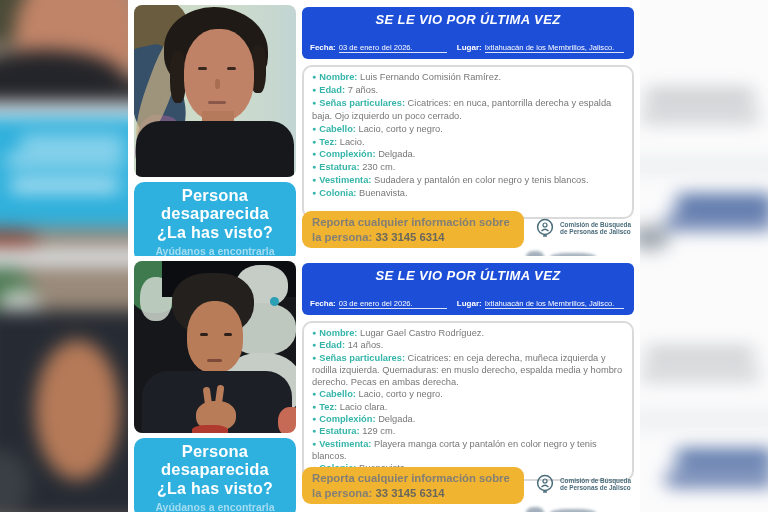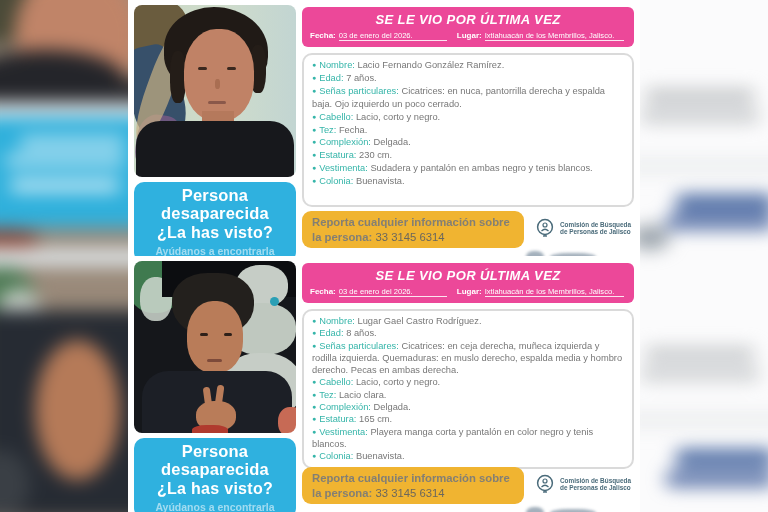--- a/index.html
+++ b/index.html
@@ -28,44 +28,44 @@
   .side-banner{position:absolute;left:6px;top:182px;width:162px;height:80px;
                background:#2fb1df;border-radius:10px;text-align:center;color:#fff;
                padding-top:5px;box-sizing:border-box;}
   .side-heading{font-size:16.5px;line-height:17.5px;font-weight:600;letter-spacing:.2px;}
   .side-question{font-size:16px;line-height:18px;font-weight:800;margin-top:2px;letter-spacing:.3px;}
   .side-subtext{font-size:10.5px;margin-top:3px;font-weight:600;color:rgba(255,255,255,.55);}
 
   
   .content{position:absolute;left:174px;top:0;width:332px;height:256px;}
 
-  .header-box{margin-top:7px;background:#ec4899;border-radius:6px;
+  .header-box{margin-top:7px;background:#1d4ed8;border-radius:6px;
               padding:5px 8px 6px;color:#fff;}
   .header-title{text-align:center;font-size:13px;font-weight:800;font-style:italic;
                 letter-spacing:.4px;}
-  .header-row{display:flex;align-items:baseline;margin-top:4px;font-size:7.6px;}
+  .header-row{display:flex;align-items:baseline;margin-top:16px;font-size:7.6px;}
   .hlabel{font-weight:800;font-size:8px;white-space:nowrap;}
   .hvalue{margin-left:3px;border-bottom:1px solid rgba(255,255,255,.85);
           white-space:nowrap;overflow:hidden;}
   .hv-fecha{flex:0 0 108px;}
   .hv-lugar{flex:1 1 auto;margin-right:2px;}
   .hl-lugar{margin-left:10px;}
 
   .details-box{margin-top:6px;border:2px solid #dadada;border-radius:10px;
                padding:4px 8px;min-height:142px;box-sizing:content-box;background:#fff;}
   .detail{font-size:9.3px;line-height:12.9px;color:#777;}
   .compact .detail{line-height:12.3px;}
   .bullet{color:#35b5a9;font-size:7px;margin-right:3px;vertical-align:1px;}
-  .dlabel{color:#35b5a9;font-weight:normal;}
+  .dlabel{color:#35b5a9;font-weight:bold;}
   .dvalue{color:#777;}
 
   .bottom-row{position:absolute;top:211px;left:0;width:332px;display:flex;align-items:flex-start;}
   .report-box{width:268px;background:#f0b431;border-radius:9px;padding:4px 10px;
               font-size:11.3px;line-height:14.5px;font-weight:700;color:#837f74;}
-  .report-phone{color:#6b675c;font-weight:400;}
+  .report-phone{color:#6b675c;font-weight:700;}
   .org{margin-left:10px;display:flex;align-items:center;gap:4px;padding-top:6px;}
   .org-text{font-size:6.4px;line-height:7.4px;font-weight:bold;color:#4a6b7a;width:74px;}
   .partial-logo{position:absolute;top:247px;left:224px;width:74px;height:16px;
                 filter:blur(1.5px);opacity:.7;}
   .partial-logo .dot{position:absolute;background:#7d8fa0;border-radius:40%;}
 
   
   .p1-wall{inset:0;background:linear-gradient(90deg,#c9d8c5 0%,#cfdccb 55%,#c2d5d2 100%);}
   .p1-paint1{left:-8px;top:-6px;width:60px;height:70px;background:#6a5c3e;border-radius:40%;transform:rotate(15deg);}
   .p1-paint2{left:-4px;top:40px;width:52px;height:95px;background:#37506a;border-radius:35%;transform:rotate(-12deg);}
@@ -178,28 +178,28 @@
         <div class="header-title">SE LE VIO POR ÚLTIMA VEZ</div>
         <div class="header-row">
           <span class="hlabel">Fecha:</span>
           <span class="hvalue hv-fecha">03 de enero del 2026.</span>
           <span class="hlabel hl-lugar">Lugar:</span>
           <span class="hvalue hv-lugar">Ixtlahuacán de los Membrillos, Jalisco.</span>
         </div>
       </div>
 
       <div class="details-box">
-        <div class="detail"><span class="bullet">●</span><span class="dlabel">Nombre:</span> <span class="dvalue">Lacio Fernando González Ramírez.</span></div>
+        <div class="detail"><span class="bullet">●</span><span class="dlabel">Nombre:</span> <span class="dvalue">Luis Fernando Comisión Ramírez.</span></div>
         <div class="detail"><span class="bullet">●</span><span class="dlabel">Edad:</span> <span class="dvalue">7 años.</span></div>
         <div class="detail"><span class="bullet">●</span><span class="dlabel">Señas particulares:</span> <span class="dvalue">Cicatrices: en nuca, pantorrilla derecha y espalda baja. Ojo izquierdo un poco cerrado.</span></div>
         <div class="detail"><span class="bullet">●</span><span class="dlabel">Cabello:</span> <span class="dvalue">Lacio, corto y negro.</span></div>
-        <div class="detail"><span class="bullet">●</span><span class="dlabel">Tez:</span> <span class="dvalue">Fecha.</span></div>
+        <div class="detail"><span class="bullet">●</span><span class="dlabel">Tez:</span> <span class="dvalue">Lacio.</span></div>
         <div class="detail"><span class="bullet">●</span><span class="dlabel">Complexión:</span> <span class="dvalue">Delgada.</span></div>
         <div class="detail"><span class="bullet">●</span><span class="dlabel">Estatura:</span> <span class="dvalue">230 cm.</span></div>
-        <div class="detail"><span class="bullet">●</span><span class="dlabel">Vestimenta:</span> <span class="dvalue">Sudadera y pantalón en ambas negro y tenis blancos.</span></div>
+        <div class="detail"><span class="bullet">●</span><span class="dlabel">Vestimenta:</span> <span class="dvalue">Sudadera y pantalón en color negro y tenis blancos.</span></div>
         <div class="detail"><span class="bullet">●</span><span class="dlabel">Colonia:</span> <span class="dvalue">Buenavista.</span></div>
       </div>
 
       <div class="bottom-row">
         <div class="report-box">
           <span class="report-text">Reporta cualquier información sobre la persona:</span>
           <span class="report-phone">33 3145 6314</span>
         </div>
         <div class="org">
           <svg width="22" height="22" viewBox="0 0 22 22">
@@ -257,26 +257,26 @@
         <div class="header-row">
           <span class="hlabel">Fecha:</span>
           <span class="hvalue hv-fecha">03 de enero del 2026.</span>
           <span class="hlabel hl-lugar">Lugar:</span>
           <span class="hvalue hv-lugar">Ixtlahuacán de los Membrillos, Jalisco.</span>
         </div>
       </div>
 
       <div class="details-box compact">
         <div class="detail"><span class="bullet">●</span><span class="dlabel">Nombre:</span> <span class="dvalue">Lugar Gael Castro Rodríguez.</span></div>
-        <div class="detail"><span class="bullet">●</span><span class="dlabel">Edad:</span> <span class="dvalue">8 años.</span></div>
+        <div class="detail"><span class="bullet">●</span><span class="dlabel">Edad:</span> <span class="dvalue">14 años.</span></div>
         <div class="detail"><span class="bullet">●</span><span class="dlabel">Señas particulares:</span> <span class="dvalue">Cicatrices: en ceja derecha, muñeca izquierda y rodilla izquierda. Quemaduras: en muslo derecho, espalda media y hombro derecho. Pecas en ambas derecha.</span></div>
         <div class="detail"><span class="bullet">●</span><span class="dlabel">Cabello:</span> <span class="dvalue">Lacio, corto y negro.</span></div>
         <div class="detail"><span class="bullet">●</span><span class="dlabel">Tez:</span> <span class="dvalue">Lacio clara.</span></div>
         <div class="detail"><span class="bullet">●</span><span class="dlabel">Complexión:</span> <span class="dvalue">Delgada.</span></div>
-        <div class="detail"><span class="bullet">●</span><span class="dlabel">Estatura:</span> <span class="dvalue">165 cm.</span></div>
+        <div class="detail"><span class="bullet">●</span><span class="dlabel">Estatura:</span> <span class="dvalue">129 cm.</span></div>
         <div class="detail"><span class="bullet">●</span><span class="dlabel">Vestimenta:</span> <span class="dvalue">Playera manga corta y pantalón en color negro y tenis blancos.</span></div>
         <div class="detail"><span class="bullet">●</span><span class="dlabel">Colonia:</span> <span class="dvalue">Buenavista.</span></div>
       </div>
 
       <div class="bottom-row">
         <div class="report-box">
           <span class="report-text">Reporta cualquier información sobre la persona:</span>
           <span class="report-phone">33 3145 6314</span>
         </div>
         <div class="org">

